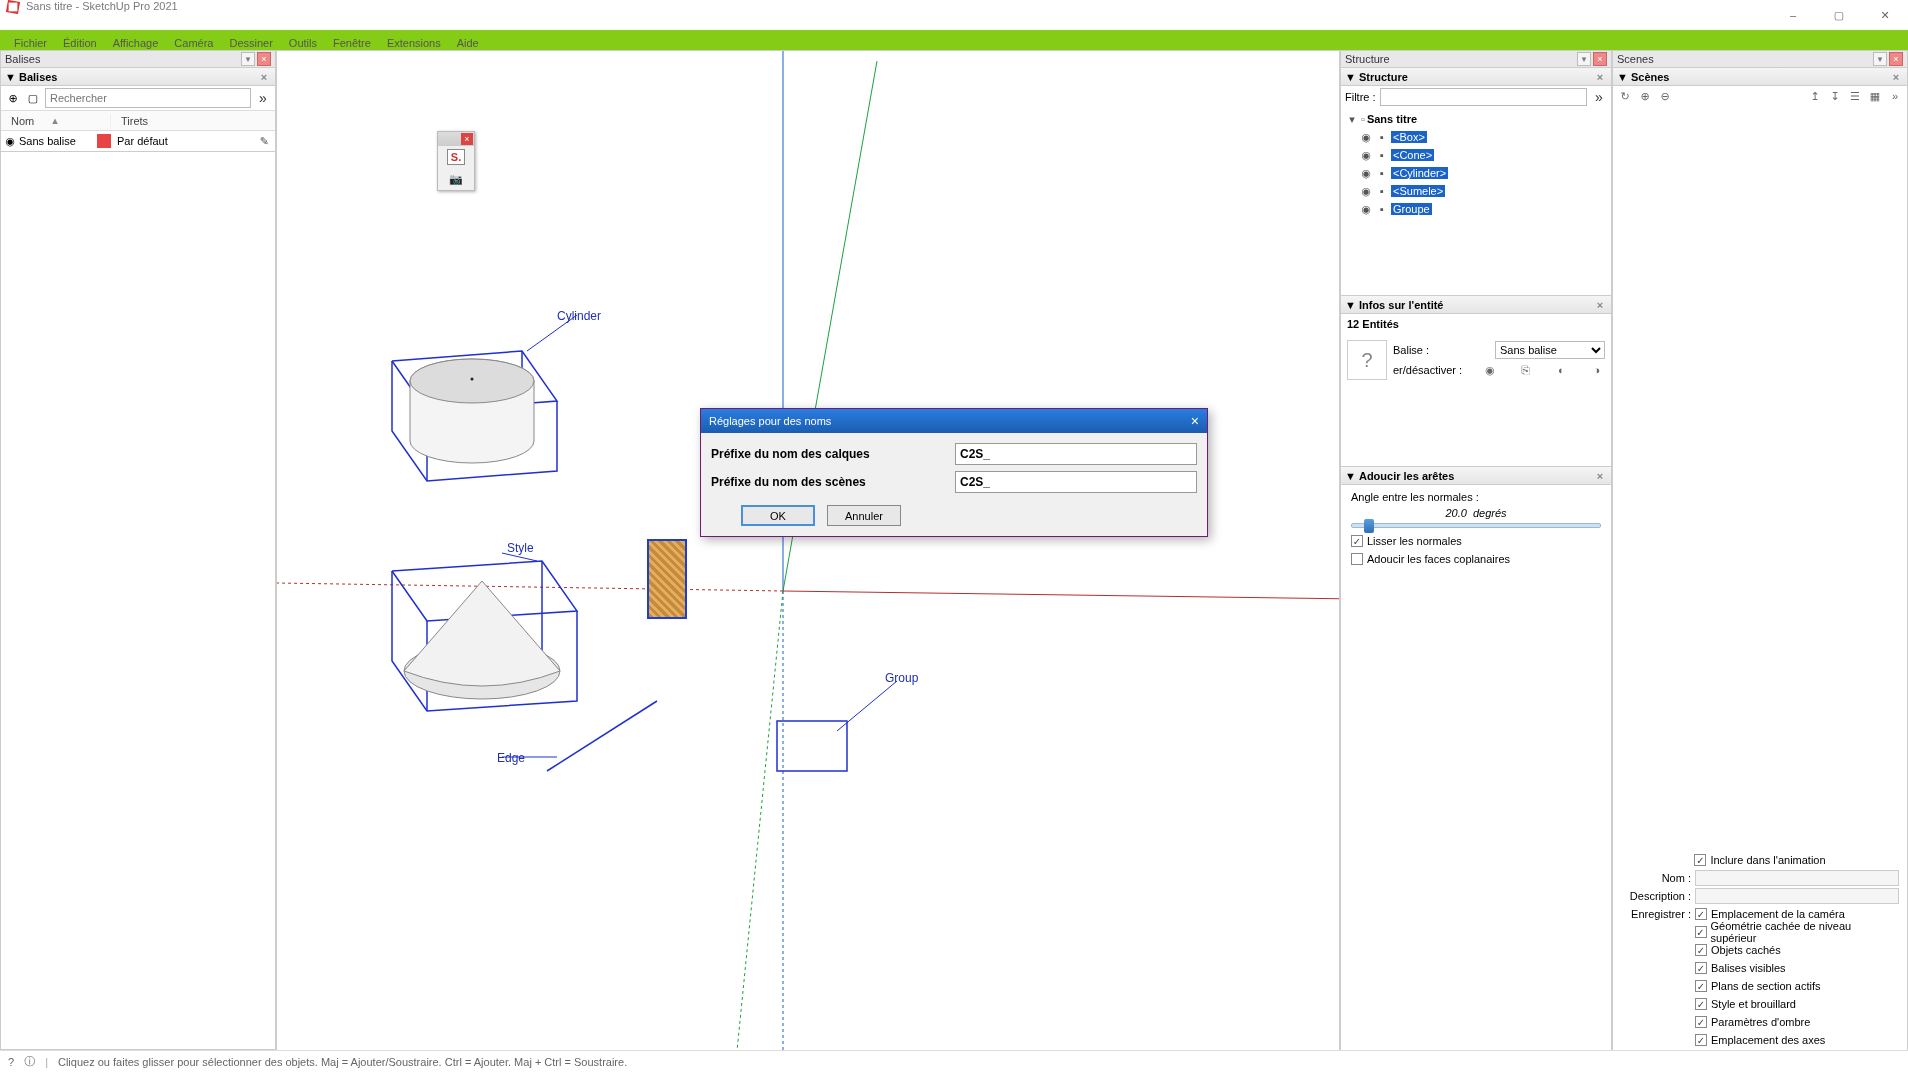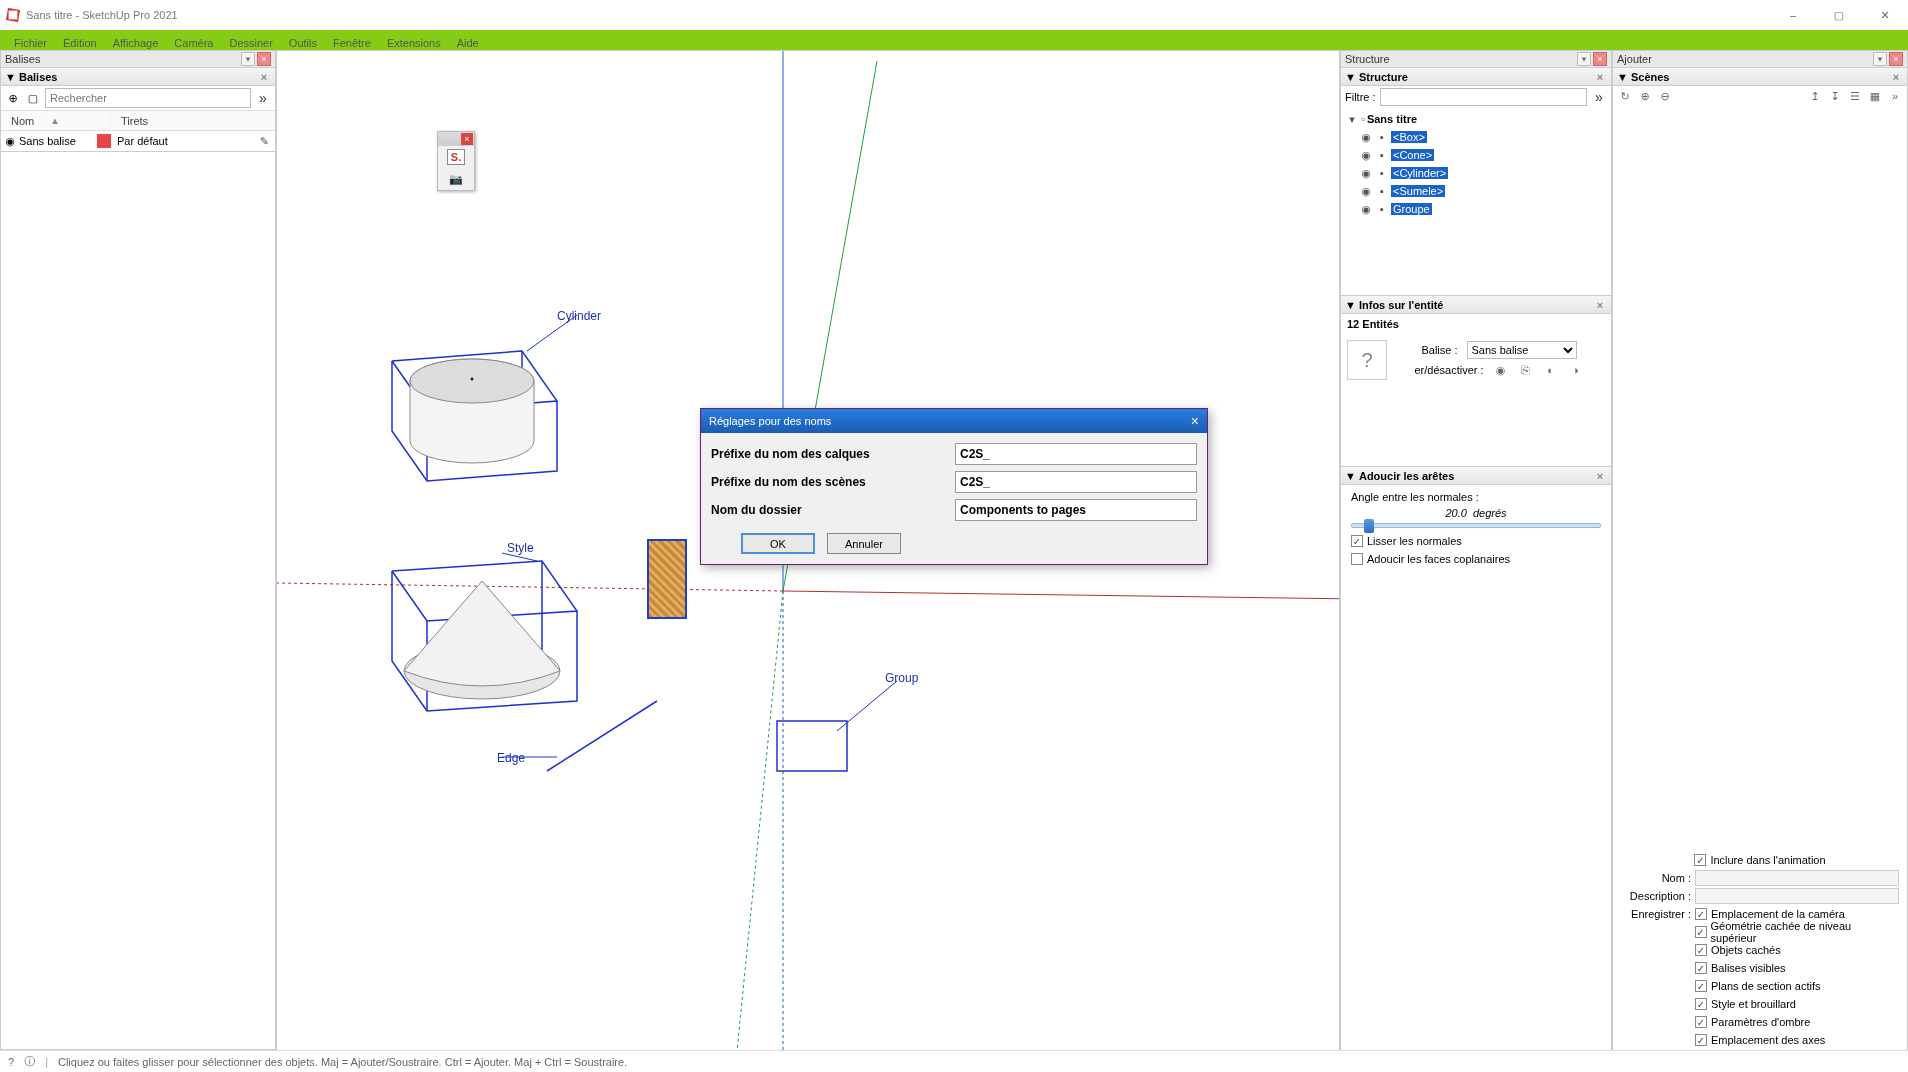--- a/index.html
+++ b/index.html
@@ -1,17 +1,17 @@
 <!DOCTYPE html>
 <html><head>
 <meta charset="utf-8">
 <style>
 * { margin: 0; padding: 0; box-sizing: border-box; font-family: "Segoe UI", Tahoma, sans-serif; font-size: 11px; }
 html, body { width: 1908px; height: 1072px; overflow: hidden; background: #fff; user-select: none; }
-.titlebar { height: 30px; background: #fff; display: flex; align-items: center; padding-left: 6px; color: #7a7a7a; }
+.titlebar { height: 30px; background: #fff; display: flex; padding-left: 6px; color: #7a7a7a; }
 .titlebar .logo { width: 14px; height: 14px; margin-right: 6px; }
 .titlebar .wndbtns { margin-left: auto; display: flex; }
 .titlebar .wndbtns div { width: 46px; height: 30px; display: flex; align-items: center; justify-content: center; color: #666; }
 .menubar { height: 20px; background: #84cc16; display: flex; align-items: flex-end; padding-left: 8px; gap: 4px; color: #555; }
 .menubar span { padding: 1px 6px; }
 .app { position: absolute; top: 50px; left: 0; right: 0; bottom: 0; display: flex; }
 .panel-stack { display: flex; flex-direction: column; }
 .dock-title { background: #e8e8e8; border: 1px solid #ccc; height: 18px; display: flex; align-items: center; padding: 0 4px; font-size: 11px; color: #333; }
 .dock-title .ctrls { margin-left: auto; display: flex; gap: 2px; }
 .dock-title .ctrls div { width: 14px; height: 14px; border: 1px solid #bbb; background: #f5f5f5; font-size: 9px; display: flex; align-items: center; justify-content: center; line-height: 1; color: #777; }
@@ -43,21 +43,21 @@
 .filter-row { display: flex; align-items: center; padding: 2px 4px; gap: 4px; }
 .filter-row input { flex: 1; height: 18px; border: 1px solid #bbb; }
 .tree { padding: 2px 4px; font-size: 11px; }
 .tree-row { display: flex; align-items: center; height: 18px; gap: 2px; }
 .tree-row .tog, .tree-row .vis { width: 14px; text-align: center; color: #555; }
 .tree-sel { background: #1a63c8; color: #fff; padding: 0 2px; }
 .tree-child { margin-left: 14px; }
 .entity-body { padding: 6px; display: flex; gap: 6px; }
 .q-box { width: 40px; height: 40px; border: 1px solid #ccc; display: flex; align-items: center; justify-content: center; font-size: 20px; color: #888; }
 .ent-fields { flex: 1; font-size: 11px; }
-.ent-fields .row { display: flex; align-items: center; gap: 9px; height: 20px; justify-content: center; }
+.ent-fields .row { display: flex; align-items: center; gap: 9px; height: 20px; justify-content: space-between; }
 .ent-fields select { flex: 1; max-width: 110px; border: 1px solid #bbb; height: 18px; font-size: 11px; background: #fff; }
 .ico-sm { width: 16px; height: 16px; display: inline-flex; align-items: center; justify-content: center; color: #666; }
 .soft-body { padding: 6px 10px; font-size: 11px; }
 .slider-box { display: flex; align-items: center; gap: 8px; margin: 4px 0; }
 .slider { flex: 1; height: 5px; background: #cfe0f4; border: 1px solid #9bc; position: relative; border-radius: 2px; }
 .slider .thumb { position: absolute; left: 12px; top: -5px; width: 10px; height: 14px; background: linear-gradient(#5a9de0,#2e6fb8); border-radius: 2px; }
 .chk-row { display: flex; align-items: center; gap: 4px; height: 18px; }
 .chk { width: 12px; height: 12px; border: 1px solid #888; background: #fff; display: inline-flex; align-items: center; justify-content: center; font-size: 10px; color: #444; }
 .right2-tabs { display: flex; border-top: 1px solid #ccc; background: #f3f3f3; }
 .right2-tabs div { padding: 3px 10px; border-right: 1px solid #ccc; }
@@ -315,21 +315,21 @@
     </div>
     <div class="right2-tabs">
       <div>Structure</div>
       <div class="active">Environnement</div>
       <div>Composant</div>
     </div>
   </div>
 
   <div class="right2 panel-stack">
     <div class="dock-title">
-      <span>Ajouter</span>
+      <span>Scenes</span>
       <div class="ctrls">
           <div>▾</div>
           <div class="xbtn">×</div>
         </div>
     </div>
     <div class="sub-title">
       <span>▼&nbsp;</span>
         <span>Scènes</span>
       <div class="cx">×</div>
     </div>
@@ -416,24 +416,20 @@
   </div>
   <div class="dlg-body">
     <div class="dlg-row">
         <span class="dl">Préfixe du nom des calques</span>
         <input value="C2S_" style="">
       </div>
     <div class="dlg-row">
         <span class="dl">Préfixe du nom des scènes</span>
         <input value="C2S_" style="">
       </div>
-    <div class="dlg-row">
-        <span class="dl">Nom du dossier</span>
-        <input value="Components to pages" style="">
-      </div>
   </div>
   <div class="dlg-btns">
     <button class="okb">OK</button>
     <button>Annuler</button>
   </div>
 </div>
 
 <div class="statusbar">
   <span>?</span>
   <span>ⓘ</span>

